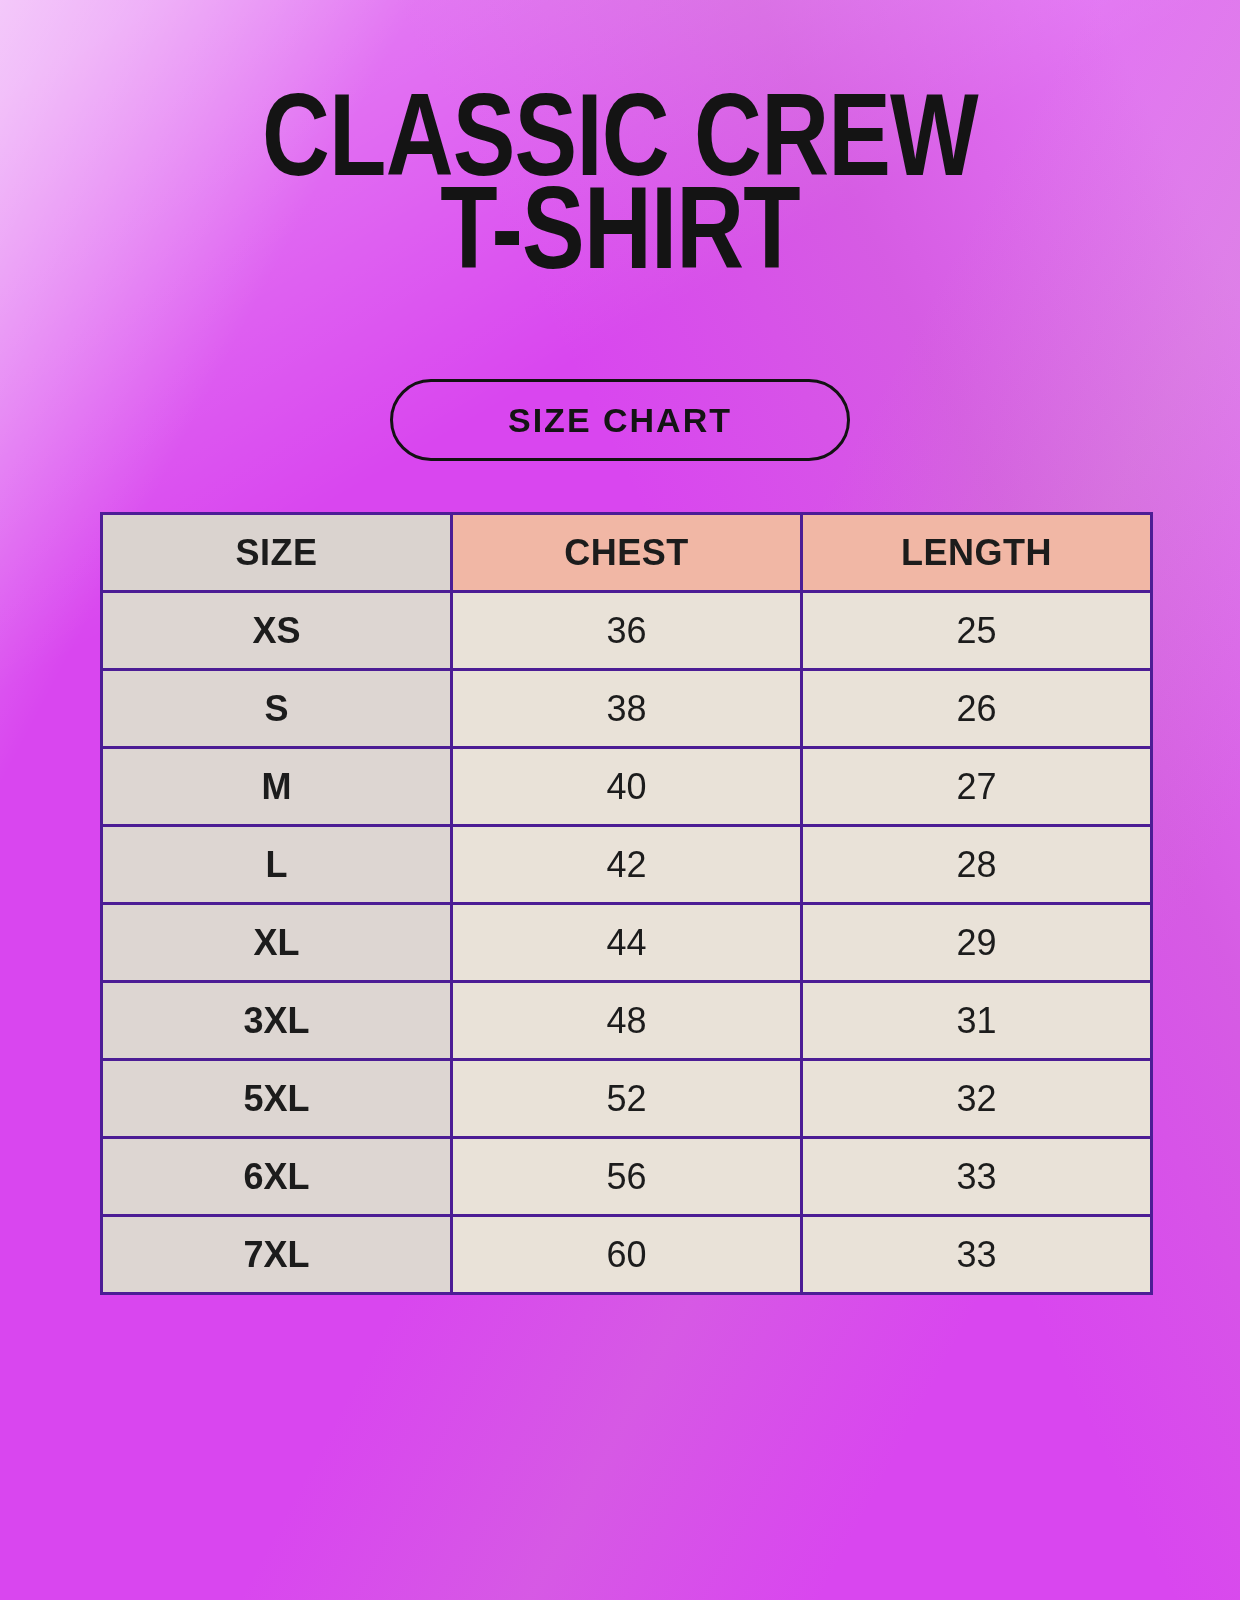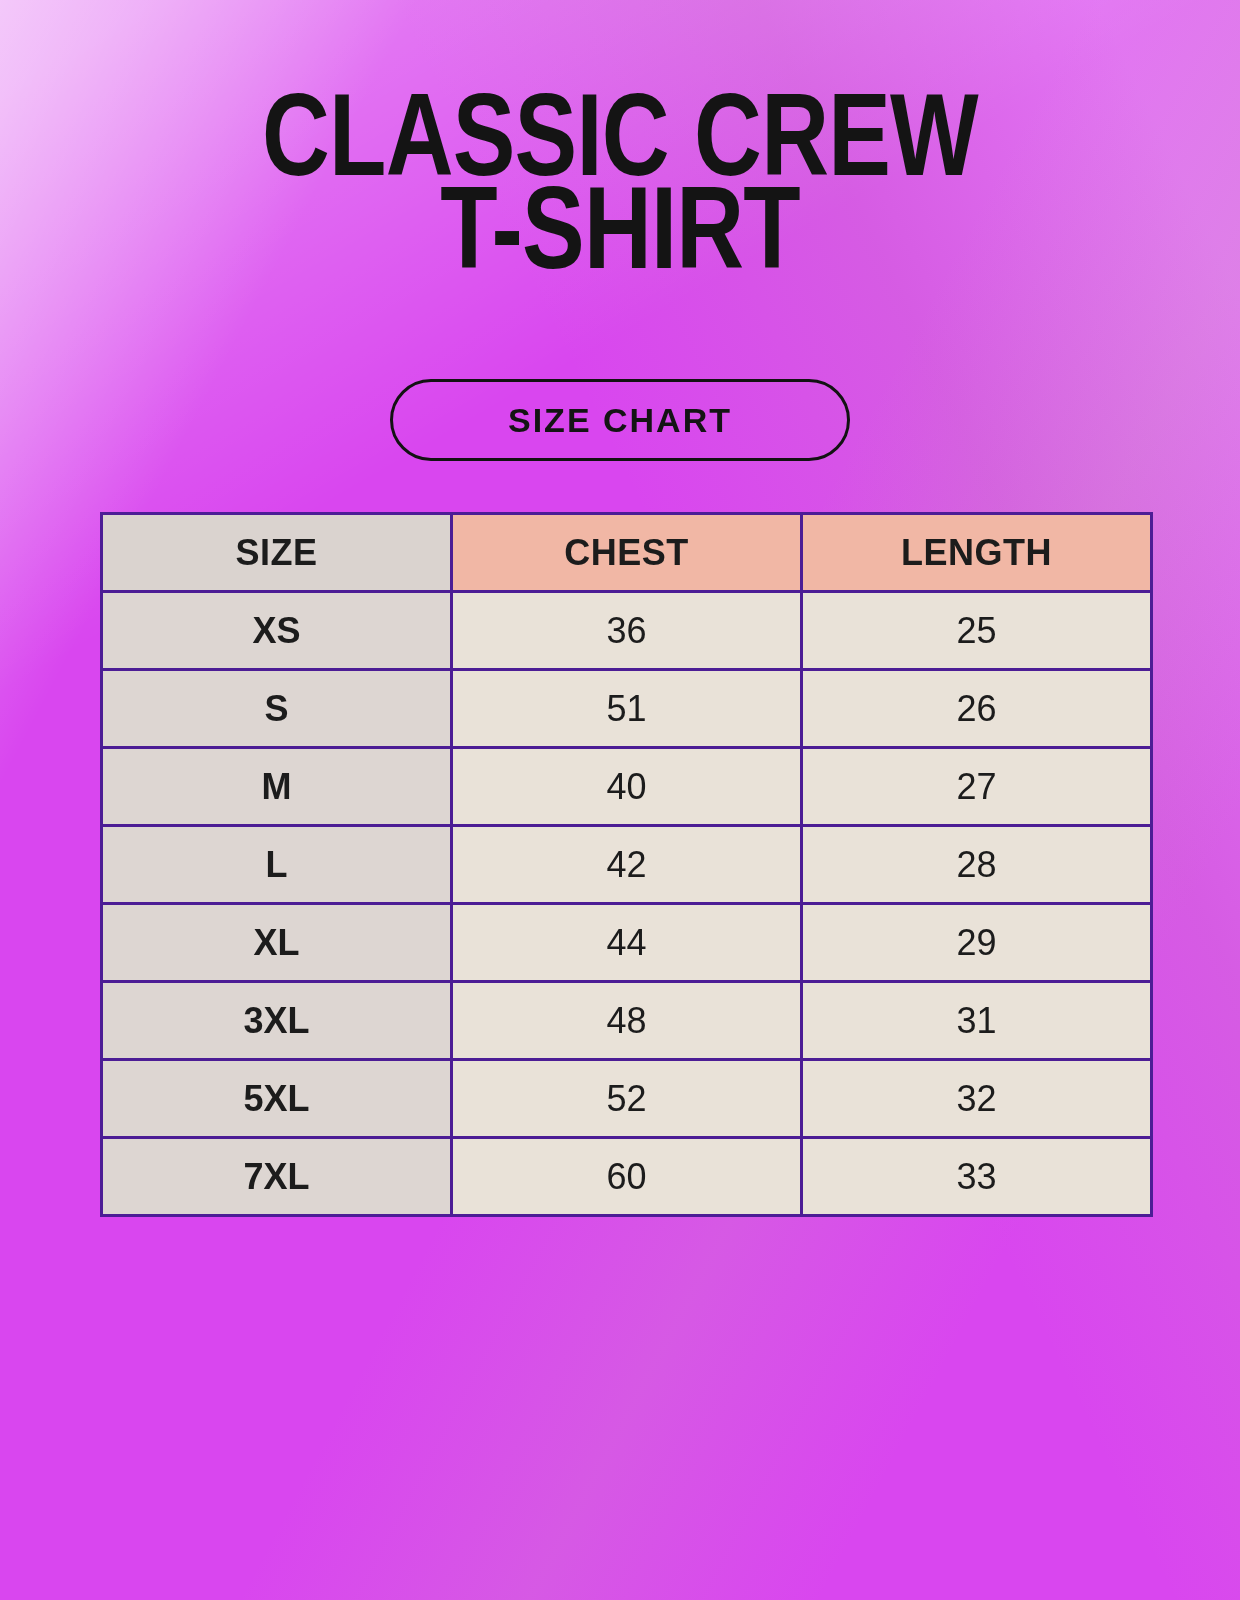--- a/index.html
+++ b/index.html
@@ -126,21 +126,21 @@
       </tr>
     </thead>
     <tbody>
       <tr>
         <td class="c-sizecol">XS</td>
         <td class="c-data">36</td>
         <td class="c-data">25</td>
       </tr>
       <tr>
         <td class="c-sizecol">S</td>
-        <td class="c-data">51</td>
+        <td class="c-data">38</td>
         <td class="c-data">26</td>
       </tr>
       <tr>
         <td class="c-sizecol">M</td>
         <td class="c-data">40</td>
         <td class="c-data">27</td>
       </tr>
       <tr>
         <td class="c-sizecol">L</td>
         <td class="c-data">42</td>
@@ -155,20 +155,25 @@
         <td class="c-sizecol">3XL</td>
         <td class="c-data">48</td>
         <td class="c-data">31</td>
       </tr>
       <tr>
         <td class="c-sizecol">5XL</td>
         <td class="c-data">52</td>
         <td class="c-data">32</td>
       </tr>
       <tr>
+        <td class="c-sizecol">6XL</td>
+        <td class="c-data">56</td>
+        <td class="c-data">33</td>
+      </tr>
+      <tr>
         <td class="c-sizecol">7XL</td>
         <td class="c-data">60</td>
         <td class="c-data">33</td>
       </tr>
     </tbody>
   </table>
 
 </div>
 
 </body></html>

